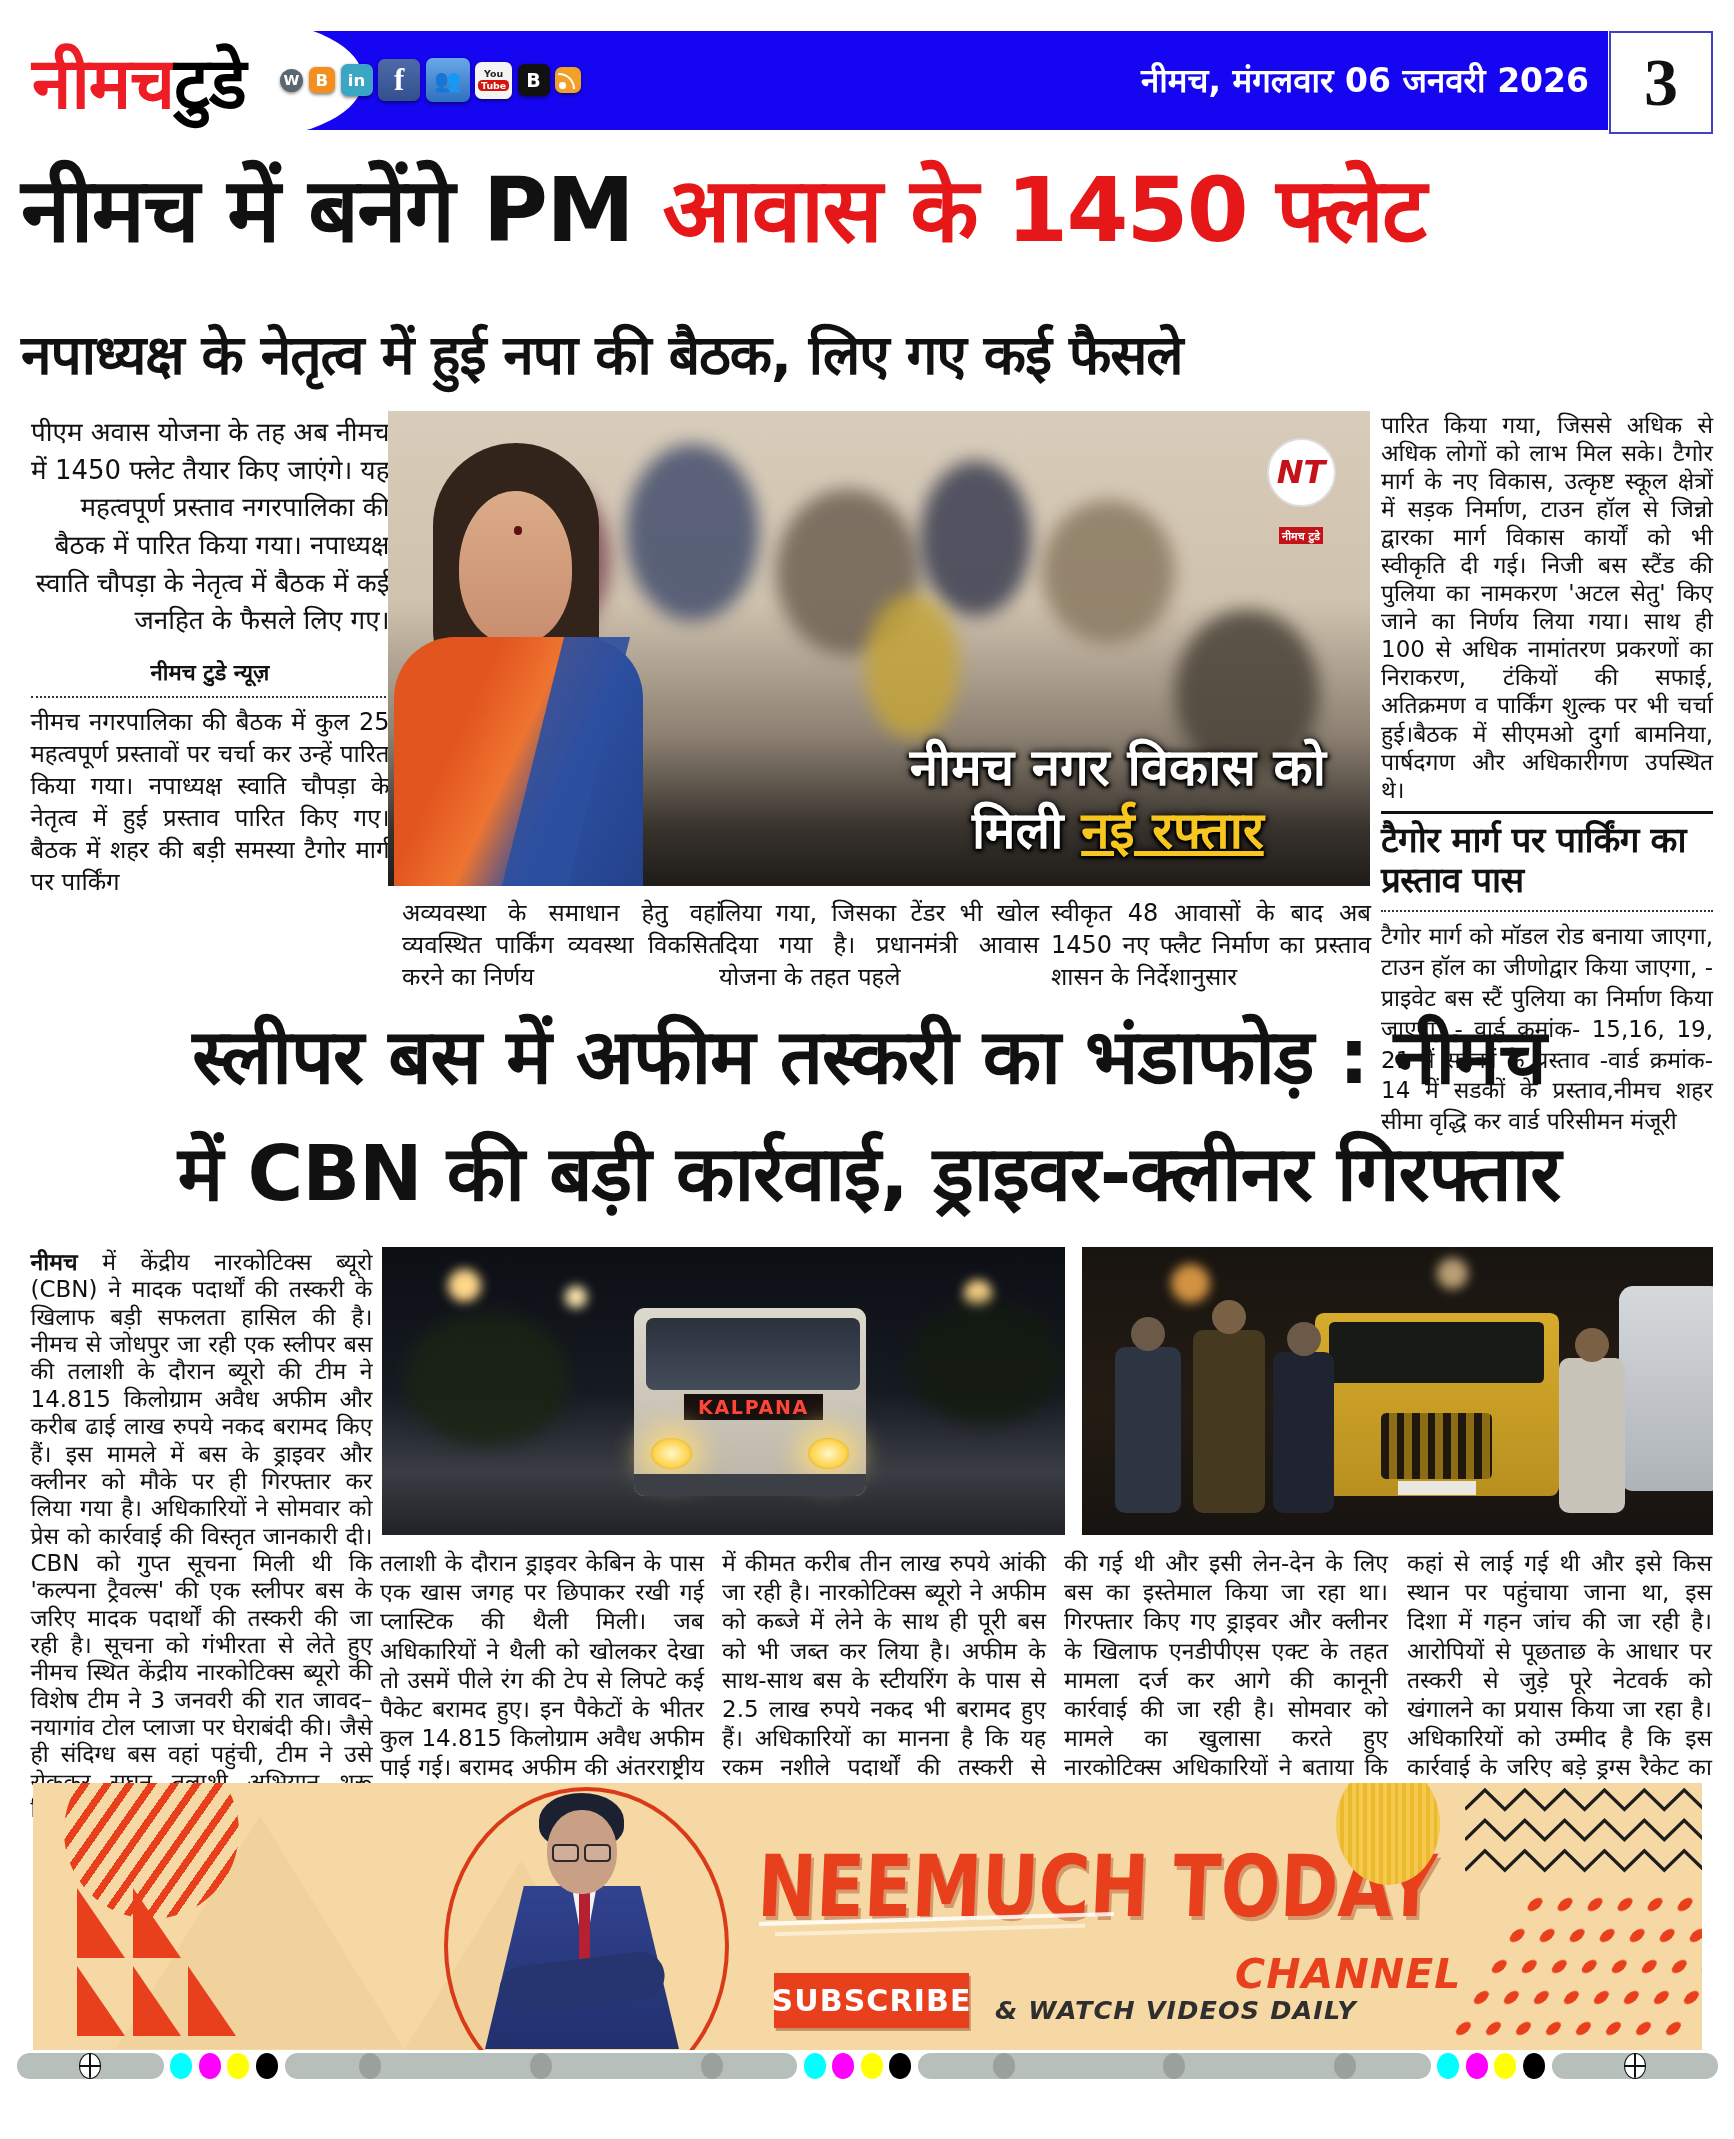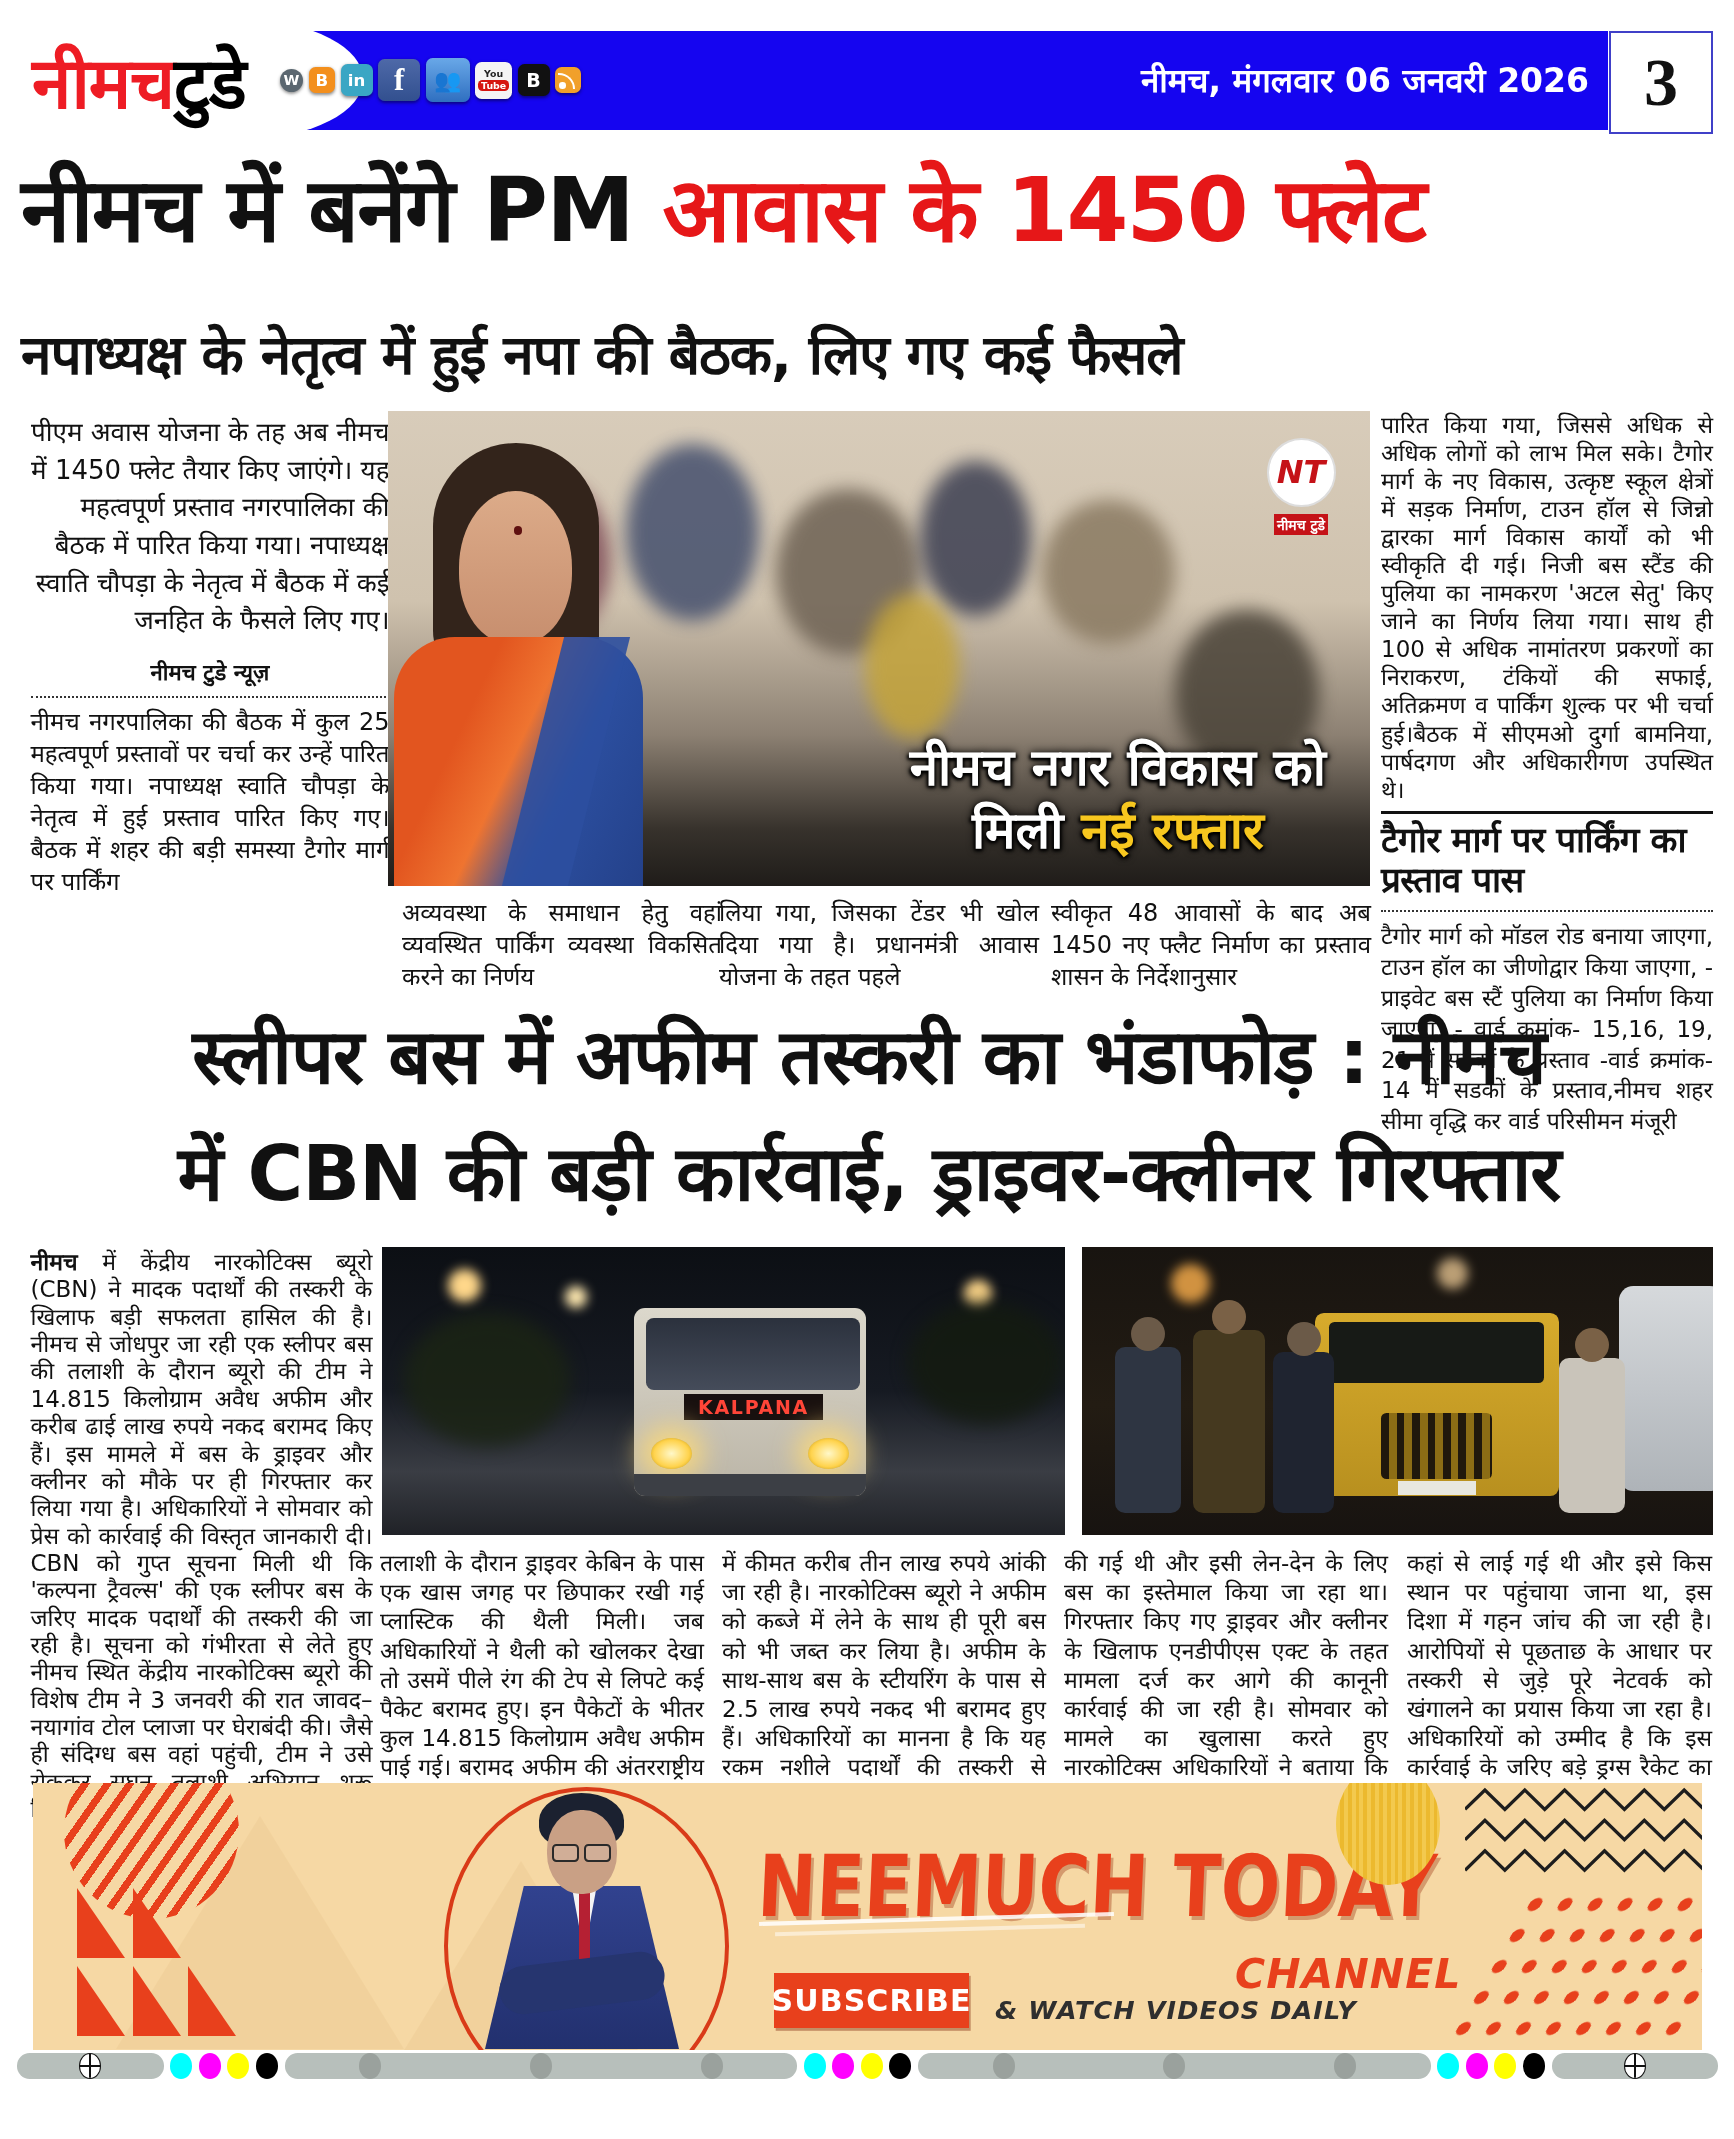--- a/index.html
+++ b/index.html
@@ -41,24 +41,24 @@
   .byline{margin-top:16px;text-align:center;font-size:22px;font-weight:800;}
   .dotrule{border:none;border-top:2.8px dotted #333;margin:10px 0 8.9px 0;}
   .col-text{font-size:24px;line-height:1.33;text-align:justify;}
   .photo{position:absolute;overflow:hidden;background:#b9ab98;}
   .photo-meeting{left:388px;top:411px;width:982px;height:475px;
       background:linear-gradient(180deg,#d8ccba 0%,#cfc2ae 40%,#8d8173 68%,#37322c 88%,#1f1c19 100%);}
   .blob{position:absolute;border-radius:50%;filter:blur(8.9px);opacity:.85;}
   .nt-logo{position:absolute;right:33px;top:26.6px;width:72px;text-align:center;}
   .nt-circ{width:65px;height:65px;margin:0 auto;background:#fff;border-radius:50%;display:flex;align-items:center;justify-content:center;
       font-size:32px;font-weight:900;color:#c51218;border:2.2px solid #ddd;font-style:italic;}
-  .nt-sub{margin-top:7px;background:#c51218;color:#fff;font-size:14px;font-weight:700;border-radius:0;padding:1.1px 3.3px;display:inline-block;}
+  .nt-sub{margin-top:20px;background:#c51218;color:#fff;font-size:11px;font-weight:700;border-radius:0;padding:1.1px 3.3px;display:inline-block;}
   .meet-caption{position:absolute;right:44px;bottom:23px;text-align:center;font-weight:900;font-size:51px;line-height:1.25;
       color:#fff;text-shadow:0 0 8.9px #000,1.7px 1.7px 3.3px #000,-1.7px 1.7px 3.3px #000;}
-  .meet-caption .yel{color:#f7c71f;}
+  .meet-caption .yel{color:#f7c71f;text-decoration:underline;}
   .woman{position:absolute;left:5.5px;bottom:0;width:249px;height:443px;}
   .woman .hair{position:absolute;left:39px;top:0;width:166px;height:238px;background:#33241b;border-radius:83px 83px 39px 50px;}
   .woman .face{position:absolute;left:65px;top:48px;width:113px;height:153px;background:linear-gradient(#dcab89,#c78e6e);border-radius:50% 50% 46% 46%;}
   .woman .bindi{position:absolute;left:120px;top:83px;width:8.9px;height:8.9px;background:#5e1010;border-radius:50%;}
   .woman .body{position:absolute;left:0;top:194px;width:249px;height:249px;border-radius:61px 61px 0 0;
       background:linear-gradient(115deg,#e2551f 30%,#ef7430 48%,#2c4fa0 66%,#24418a 100%);}
   .woman .sash{position:absolute;left:139px;top:194px;width:66px;height:249px;background:#2c4fa0;transform:skewX(-14deg);opacity:.9;}
   .under-col{position:absolute;top:898px;}
   .right-col{position:absolute;left:1381px;top:411px;width:332px;}
   .right-p1{font-size:23px;line-height:1.22;text-align:justify;}

